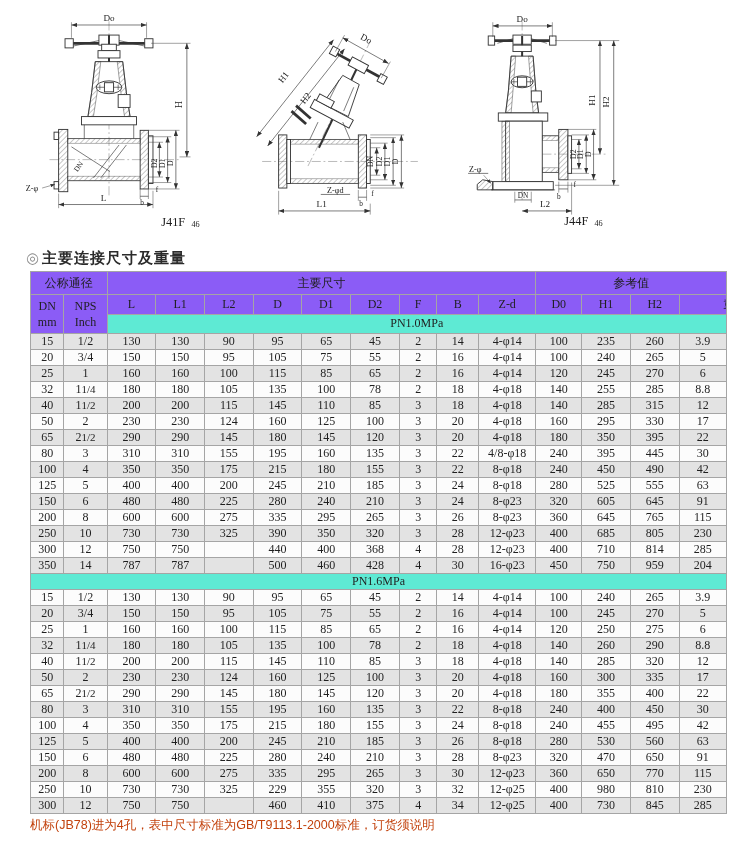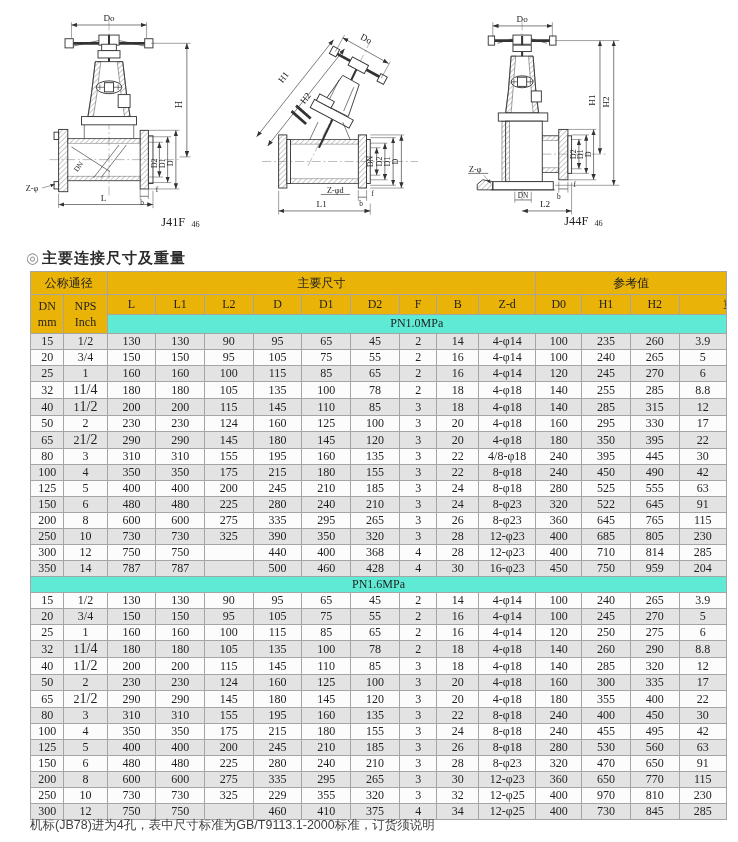--- a/index.html
+++ b/index.html
@@ -27,32 +27,32 @@
              color:#2b2b2b;letter-spacing:1px;text-align:center;}
   .sec-title .bullet{color:#8d8d8d;font-weight:normal;margin-right:2px;}
 
   
   table.dim-table{position:absolute;left:30px;top:271px;width:697px;
         border-collapse:collapse;table-layout:fixed;}
   .dim-table th,.dim-table td{border:1px solid #a5a5a5;text-align:center;padding:0;
         font-family:"Liberation Serif",serif;font-size:12px;color:#1f1f1f;
         height:15px;line-height:15px;white-space:nowrap;overflow:hidden;
         font-weight:normal;}
-  .hdr{background:#eab308;}
+  .hdr{background:#8b5cf6;}
   .cjk{font-family:"Liberation Sans",sans-serif;font-size:12.5px;}
   tr.grp th{height:22px;line-height:22px;}
   th.two{height:38px;line-height:16px;}
   th.wt{font-size:10.5px;padding-left:44px;}
   tr.pn td,tr.pn th{background:#5eead4;height:15px;}
   tr.row-even td{background:#e3e3e3;}
   tr.row-odd td{background:#fcfcfc;}
-  .frac{font-size:14px;}
+  .frac{font-size:11px;}
 
   
-  .footnote{position:absolute;left:30px;top:817px;font-size:12.5px;color:#404040;}
+  .footnote{position:absolute;left:30px;top:817px;font-size:12.5px;color:#c2410c;}
 </style>
 </head>
 <body>
 
 <div class="drawings">
 
   <svg width="252" height="246" viewBox="0 0 252 246">
     <defs>
       <marker id="ar1" viewBox="0 0 8 6" refX="8" refY="3" markerWidth="9" markerHeight="7" orient="auto-start-reverse">
         <path d="M0,0 L8,3 L0,6 Z" fill="#333"></path>
@@ -538,21 +538,21 @@
         <td>480</td>
         <td>480</td>
         <td>225</td>
         <td>280</td>
         <td>240</td>
         <td>210</td>
         <td>3</td>
         <td>24</td>
         <td>8-φ23</td>
         <td>320</td>
-        <td>522</td>
+        <td>605</td>
         <td>645</td>
         <td>91</td>
       </tr>
       <tr class="row-odd">
         <td>200</td>
         <td>8</td>
         <td>600</td>
         <td>600</td>
         <td>275</td>
         <td>335</td>
@@ -830,21 +830,21 @@
         <td>730</td>
         <td>730</td>
         <td>325</td>
         <td>229</td>
         <td>355</td>
         <td>320</td>
         <td>3</td>
         <td>32</td>
         <td>12-φ25</td>
         <td>400</td>
-        <td>970</td>
+        <td>980</td>
         <td>810</td>
         <td>230</td>
       </tr>
       <tr class="row-even">
         <td>300</td>
         <td>12</td>
         <td>750</td>
         <td>750</td>
         <td></td>
         <td>460</td>

